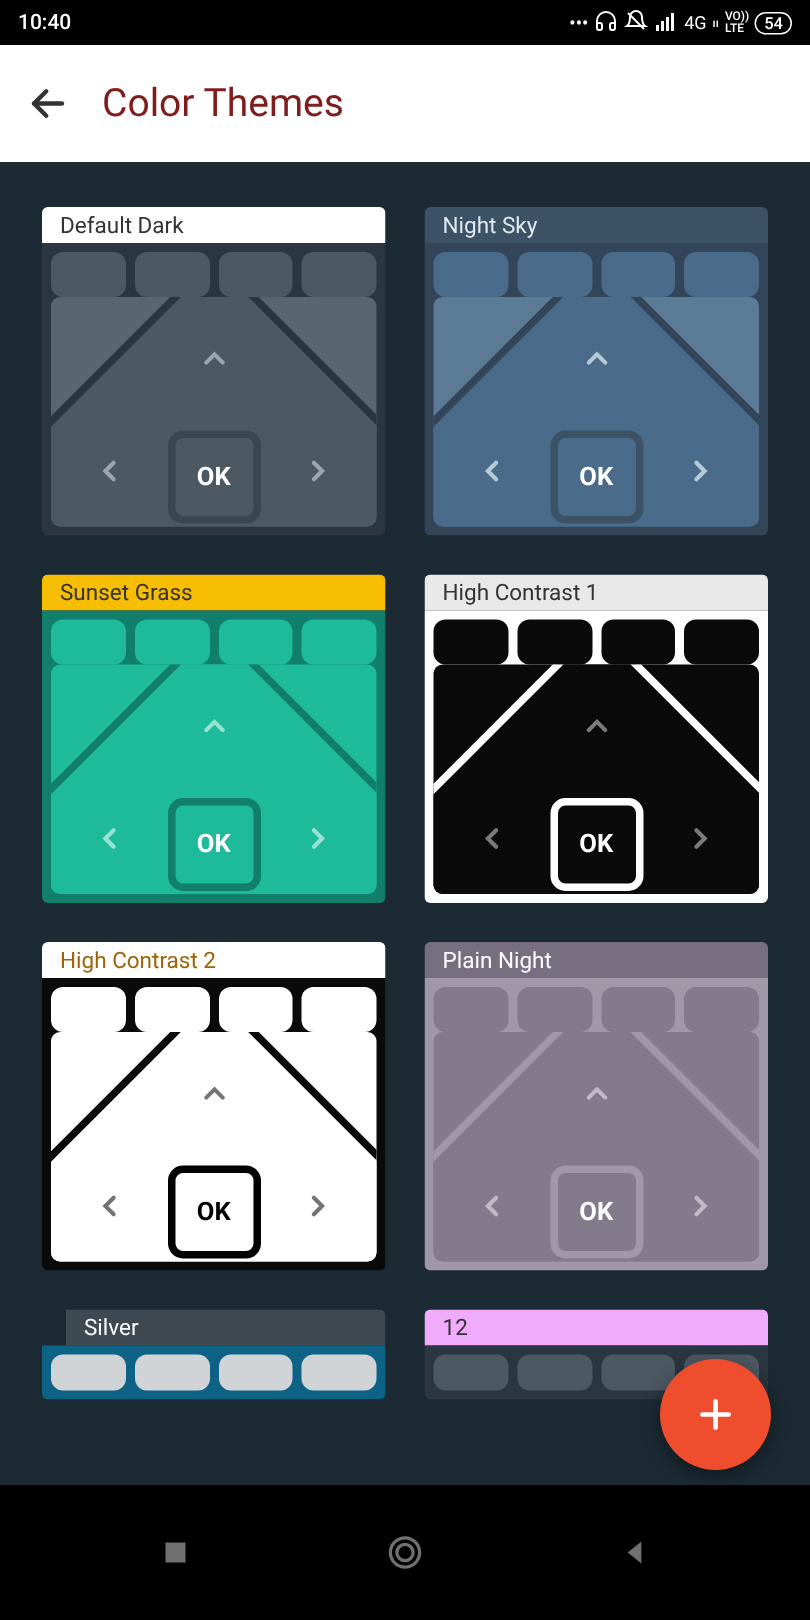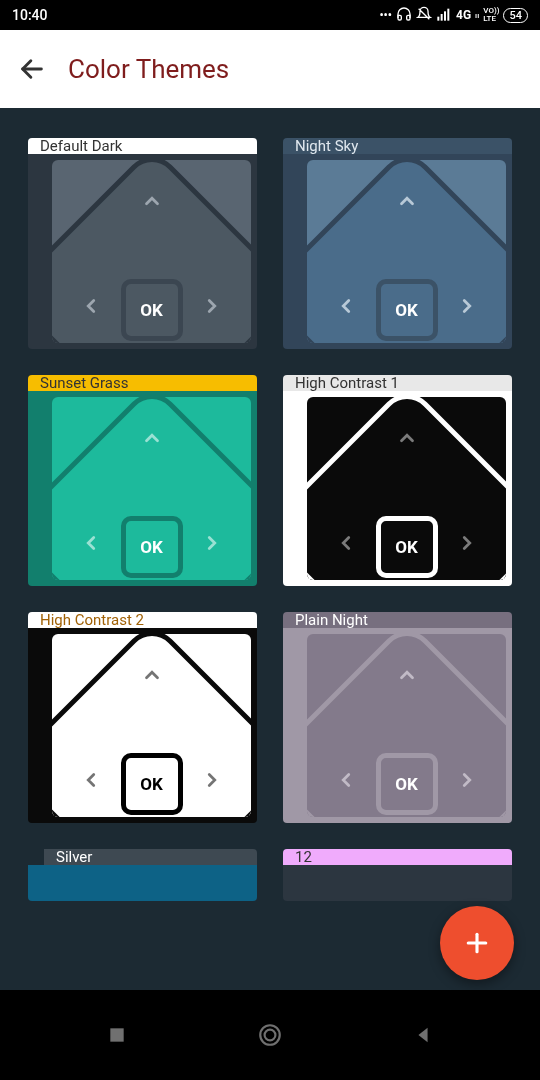--- a/index.html
+++ b/index.html
@@ -5,22 +5,22 @@
 *{margin:0;padding:0;box-sizing:border-box;font-family:Roboto,Arial,sans-serif}
 body{width:540px;height:1080px;background:#000;overflow:hidden;position:relative}
 .status-bar{height:30px;background:#000;color:#fff;display:flex;align-items:center;justify-content:space-between;padding:0 12px;font-size:14px;font-weight:500}
 .status-right{display:flex;align-items:center;gap:4px;font-size:12px}
 .app-bar{height:78px;background:#fff;display:flex;align-items:center;padding:0 18px;gap:22px}
 .back{width:28px;height:28px;display:flex;align-items:center;justify-content:center}
 .app-title{font-size:26px;color:#7f1d1d}
 .content{background:#1c2a33;height:882px;padding:30px 28px 10px;overflow:hidden}
 .grid{display:grid;grid-template-columns:1fr 1fr;gap:26px}
 .card{border-radius:4px;overflow:hidden;display:flex;flex-direction:column}
-.card-title{height:16px;display:flex;align-items:center;padding:0 12px;font-size:15px}
-.preview{height:195px;padding:6px;display:flex;flex-direction:row;gap:0;position:relative}
+.card-title{height:16px;display:flex;align-items:center;padding:12px 12px;font-size:15px}
+.preview{height:195px;padding:6px;display:flex;flex-direction:column;gap:0;position:relative}
 .preview.partial-36{height:36px}
 .row{display:flex;gap:6px;height:30px}
 .pill{flex:1;border-radius:8px}
 .dpad-area{flex:1;border-radius:6px;position:relative;overflow:hidden}
 .diamond{position:absolute;width:210px;height:210px;left:50%;top:50%;transform:translate(-50%,-30%) rotate(45deg);border-radius:28px}
 .ok-box{position:absolute;width:62px;height:62px;left:50%;bottom:2px;transform:translateX(-50%);border-radius:10px;display:flex;align-items:center;justify-content:center;font-size:17px;font-weight:700}
 .chev{position:absolute;opacity:.9}
 .chev.up{left:50%;top:30px;transform:translateX(-50%)}
 .chev.left{left:28px;bottom:22px}
 .chev.right{right:28px;bottom:22px}
@@ -47,21 +47,21 @@
         </svg>
     </span>
     <span>
       <svg width="16" height="16" viewBox="0 0 24 24" fill="#fff">
           <rect x="2" y="16" width="3" height="6"></rect>
           <rect x="7" y="12" width="3" height="10"></rect>
           <rect x="12" y="8" width="3" height="14"></rect>
           <rect x="17" y="4" width="3" height="18"></rect>
         </svg>
     </span>
-    <span style="font-weight:700">4G</span>
+    <span style="font-weight:400">4G</span>
     <span style="font-size:8px">ıı</span>
     <span style="font-size:8px;line-height:8px;white-space:pre">VO))
 LTE</span>
     <span style="border:1px solid #fff;border-radius:8px;padding:0 5px;font-size:11px">54</span>
   </span>
 </div>
 
 <div class="app-bar">
   <span class="back">
     <svg width="28" height="28" viewBox="0 0 24 24" fill="none" stroke="#333" stroke-width="2.5" stroke-linecap="round" stroke-linejoin="round">

